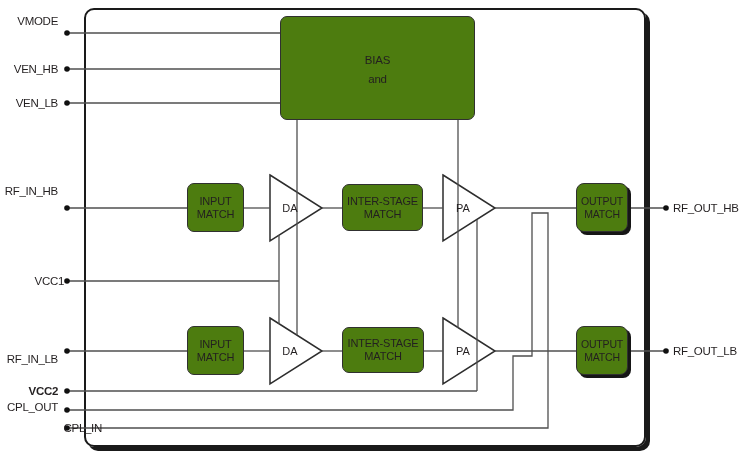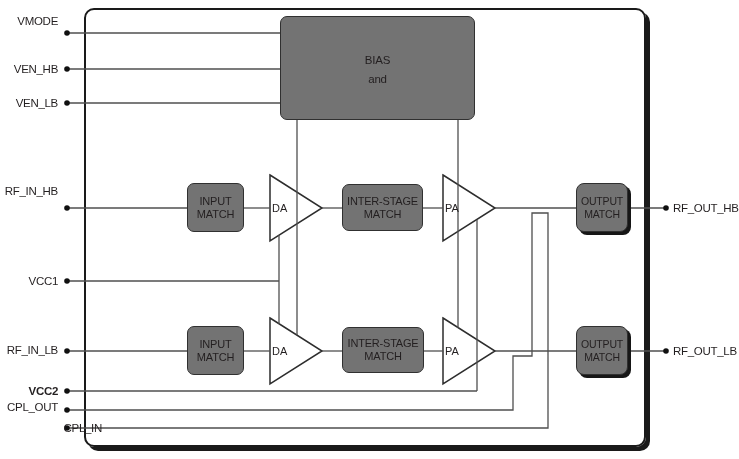--- a/index.html
+++ b/index.html
@@ -2,33 +2,33 @@
 <html><head>
 <meta charset="utf-8">
 <style>
   html,body{margin:0;padding:0;background:#fff;}
   .stage{position:relative;width:739px;height:459px;background:#fff;overflow:hidden;
          font-family:"Liberation Sans",sans-serif;color:#231f20;}
   .module{position:absolute;left:84px;top:8px;width:558px;height:435px;
           border:2.5px solid #1a1a1a;border-radius:10px;box-shadow:4px 4px 0 #1a1a1a;
           background:transparent;z-index:1;}
   .wires{position:absolute;left:0;top:0;width:739px;height:459px;z-index:2;}
-  .blk{position:absolute;background:#737373;border:1.4px solid #303030;border-radius:7px;
+  .blk{position:absolute;background:#4d7c0f;border:1.4px solid #303030;border-radius:7px;
        display:flex;flex-direction:column;align-items:center;justify-content:center;
        font-size:11px;line-height:13px;letter-spacing:-0.2px;text-align:center;
        box-sizing:border-box;z-index:3;}
   .blk.shadow{border-width:1.8px;border-radius:8px;box-shadow:3px 3px 0 #161616;font-size:10.5px;}
   .blk.bias{font-size:11.5px;line-height:19px;padding-top:4px;}
   .pin-label{position:absolute;left:0;width:58px;text-align:right;font-size:11.5px;
              line-height:14px;letter-spacing:-0.3px;z-index:4;white-space:nowrap;}
   .out-label{position:absolute;left:673px;width:80px;text-align:left;font-size:11.5px;
              line-height:14px;letter-spacing:-0.3px;z-index:4;white-space:nowrap;}
   .module-label{position:absolute;left:540px;top:27px;width:100px;text-align:right;
                 font-size:11.5px;line-height:14px;letter-spacing:-0.2px;z-index:4;}
-  .amp-label{position:absolute;width:36px;text-align:left;font-size:11px;
+  .amp-label{position:absolute;width:36px;text-align:center;font-size:11px;
              line-height:14px;z-index:4;}
 </style>
 </head>
 <body>
 
 <div class="stage">
 
   <div class="module"></div>
 
   <svg class="wires" viewBox="0 0 739 459" xmlns="http://www.w3.org/2000/svg">
@@ -122,22 +122,22 @@
 
   <div class="amp-label" style="left:272px;top:201px;">DA</div>
   <div class="amp-label" style="left:445px;top:201px;">PA</div>
   <div class="amp-label" style="left:272px;top:344px;">DA</div>
   <div class="amp-label" style="left:445px;top:344px;">PA</div>
 
   <div class="pin-label" style="top:14px;">VMODE</div>
   <div class="pin-label" style="top:62px;">VEN_HB</div>
   <div class="pin-label" style="top:96px;">VEN_LB</div>
   <div class="pin-label" style="top:184px;">RF_IN_HB</div>
-  <div class="pin-label" style="top:274px;">VCC1</div>
-  <div class="pin-label" style="top:343px;">RF_IN_LB</div>
+  <div class="pin-label" style="top:274px;padding-left:6px;">VCC1</div>
+  <div class="pin-label" style="top:352px;">RF_IN_LB</div>
   <div class="pin-label" style="top:384px;font-weight:bold;">VCC2</div>
   <div class="pin-label" style="top:400px;">CPL_OUT</div>
   <div class="pin-label" style="top:421px;padding-left:44px;">CPL_IN</div>
 
   <div class="out-label" style="top:201px;">RF_OUT_HB</div>
   <div class="out-label" style="top:344px;">RF_OUT_LB</div>
 
 
 </div>
 

